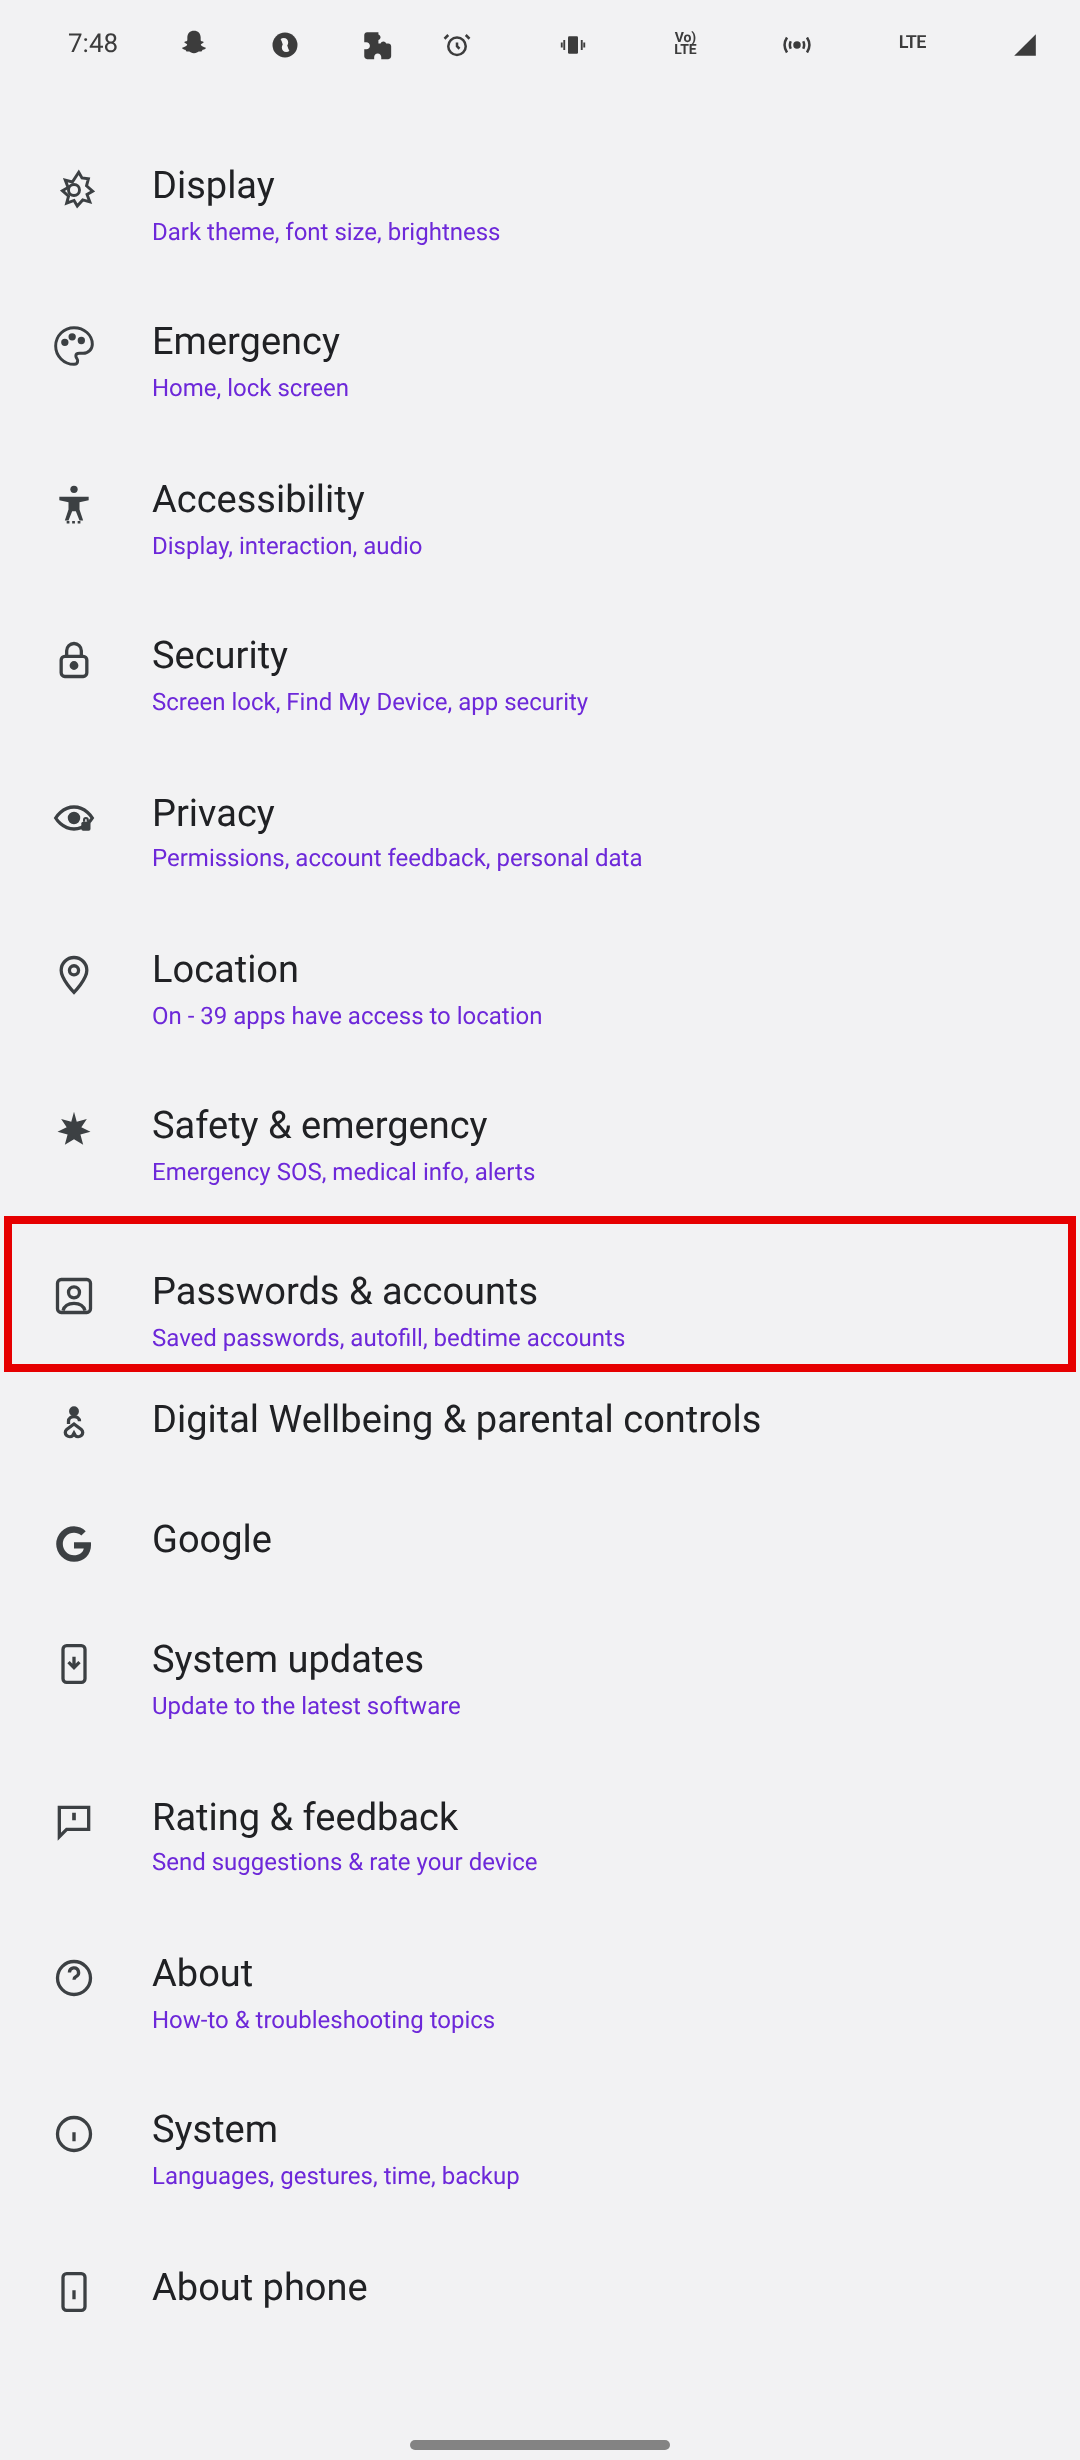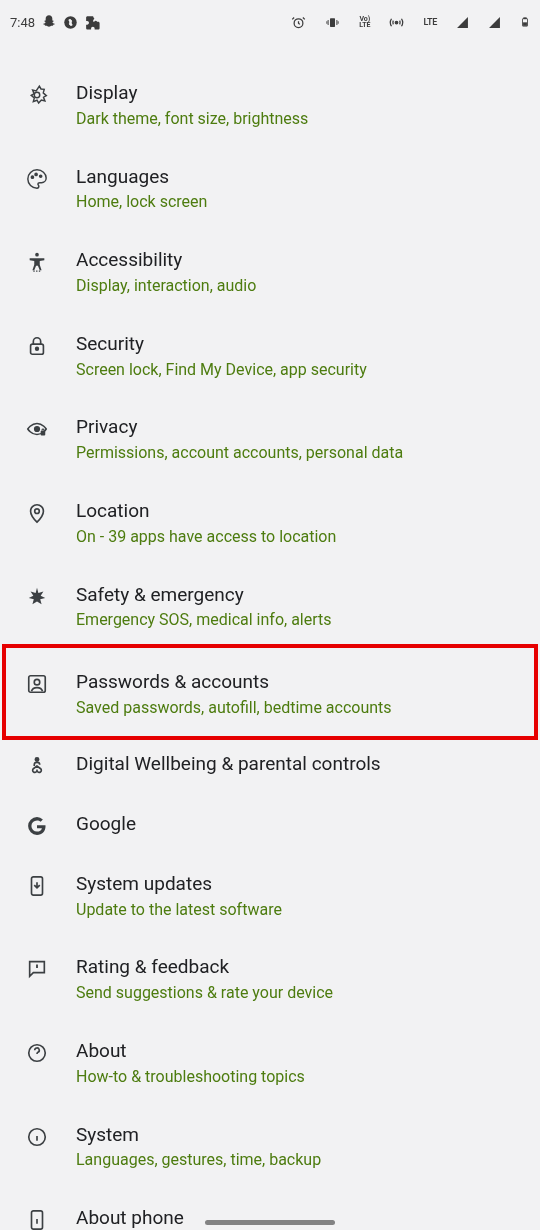--- a/index.html
+++ b/index.html
@@ -16,21 +16,21 @@
   height: 44px;
   display: flex;
   align-items: center;
   justify-content: space-between;
   padding: 0 10px;
   font-size: 13px;
   color: #3c3c3c;
 }
 .status-left { display: flex; align-items: center; gap: 6px; }
 .status-right { display: flex; align-items: center; gap: 19px; }
-.status-left span, .status-right span { display: inline-flex; }
+.status-left span, .status-right span { display: inline-flex; margin-left: 24px; }
 
 .list {
   padding-top: 20px;
 }
 .item {
   display: flex;
   align-items: flex-start;
   padding: 18px 10px 18px 26px;
   position: relative;
 }
@@ -44,22 +44,22 @@
   color: #3c4043;
 }
 .item .icon-wrap svg { width: 22px; height: 22px; }
 .item .txt { flex: 1; padding-right: 10px; }
 .title {
   font-size: 19px;
   color: #202124;
   line-height: 1.2;
 }
 .subtitle {
-  font-size: 16px;
-  color: #4d7c0f;
+  font-size: 12px;
+  color: #6d28d9;
   margin-top: 4px;
   line-height: 1.3;
 }
 .highlight-box {
   position: absolute;
   border: 4px solid #e60000;
   left: 2px;
   right: 2px;
   top: -5px;
   bottom: -5px;
@@ -169,21 +169,21 @@
   <div class="item">
     <div class="icon-wrap">
       <svg viewBox="0 0 24 24" fill="none" stroke="currentColor" stroke-width="1.6">
           <path d="M12 2a10 10 0 1 0 0 20c1.5 0 2-1 2-2s-1-1.5-1-2.5 1-1.5 2-1.5h2a5 5 0 0 0 5-5c0-5-4.5-9-10-9z"></path>
           <circle cx="7" cy="10" r="1.2" fill="currentColor"></circle>
           <circle cx="11" cy="7" r="1.2" fill="currentColor"></circle>
           <circle cx="16" cy="9" r="1.2" fill="currentColor"></circle>
         </svg>
     </div>
     <div class="txt">
-      <div class="title">Languages</div>
+      <div class="title">Emergency</div>
       <div class="subtitle">Home, lock screen</div>
     </div>
   </div>
 
   <div class="item">
     <div class="icon-wrap">
       <svg viewBox="0 0 24 24" fill="currentColor">
           <circle cx="12" cy="4" r="2"></circle>
           <path d="M4 8h16v2l-5 1v4l2 6h-2l-2-5h-2l-2 5H7l2-6v-4L4 10z"></path>
           <path d="M8 22h8" stroke="currentColor" stroke-width="1.4" stroke-dasharray="1.5 1.5"></path>
@@ -213,21 +213,21 @@
     <div class="icon-wrap">
       <svg viewBox="0 0 24 24" fill="none" stroke="currentColor" stroke-width="1.8">
           <path d="M2 12s3.5-6 10-6 10 6 10 6-3.5 6-10 6S2 12 2 12z"></path>
           <circle cx="12" cy="12" r="2.5" fill="currentColor"></circle>
           <rect x="16" y="14" width="5" height="5" rx="1" fill="currentColor" stroke="none"></rect>
           <path d="M17.5 14v-1a1 1 0 1 1 2 0v1" stroke-width="1.2"></path>
         </svg>
     </div>
     <div class="txt">
       <div class="title">Privacy</div>
-      <div class="subtitle">Permissions, account accounts, personal data</div>
+      <div class="subtitle">Permissions, account feedback, personal data</div>
     </div>
   </div>
 
   <div class="item">
     <div class="icon-wrap">
       <svg viewBox="0 0 24 24" fill="none" stroke="currentColor" stroke-width="1.8">
           <path d="M12 22s7-7 7-12a7 7 0 1 0-14 0c0 5 7 12 7 12z"></path>
           <circle cx="12" cy="10" r="2.5"></circle>
         </svg>
     </div>
@@ -242,21 +242,21 @@
       <svg viewBox="0 0 24 24" fill="currentColor">
           <path d="M12 2l1.5 5.5L19 6l-3 4.5L21 13l-5.5 1.5L17 20l-5-3-5 3 1.5-5.5L3 13l5-2.5L5 6l5.5 1.5z"></path>
         </svg>
     </div>
     <div class="txt">
       <div class="title">Safety &amp; emergency</div>
       <div class="subtitle">Emergency SOS, medical info, alerts</div>
     </div>
   </div>
 
-  <div class="item" style="padding-top:22px;padding-bottom:16px;">
+  <div class="item" style="padding-top:22px;padding-bottom:4px;">
     <div class="highlight-box"></div>
     <div class="icon-wrap">
       <svg viewBox="0 0 24 24" fill="none" stroke="currentColor" stroke-width="1.8">
           <rect x="3" y="3" width="18" height="18" rx="2"></rect>
           <circle cx="12" cy="10" r="3"></circle>
           <path d="M6 20c.8-3 3-4 6-4s5.2 1 6 4"></path>
         </svg>
     </div>
     <div class="txt">
       <div class="title">Passwords &amp; accounts</div>

